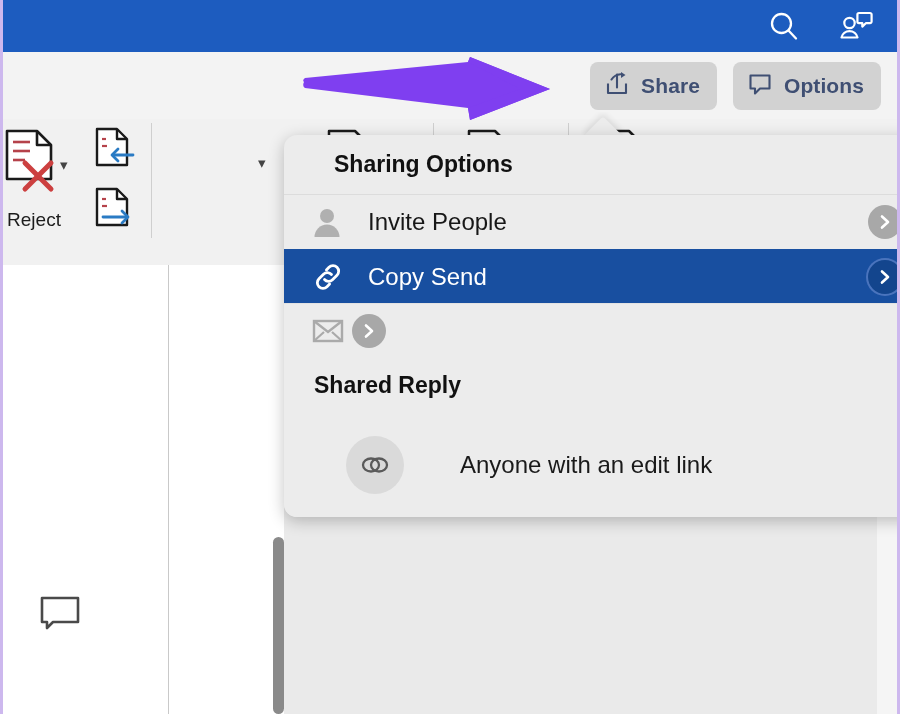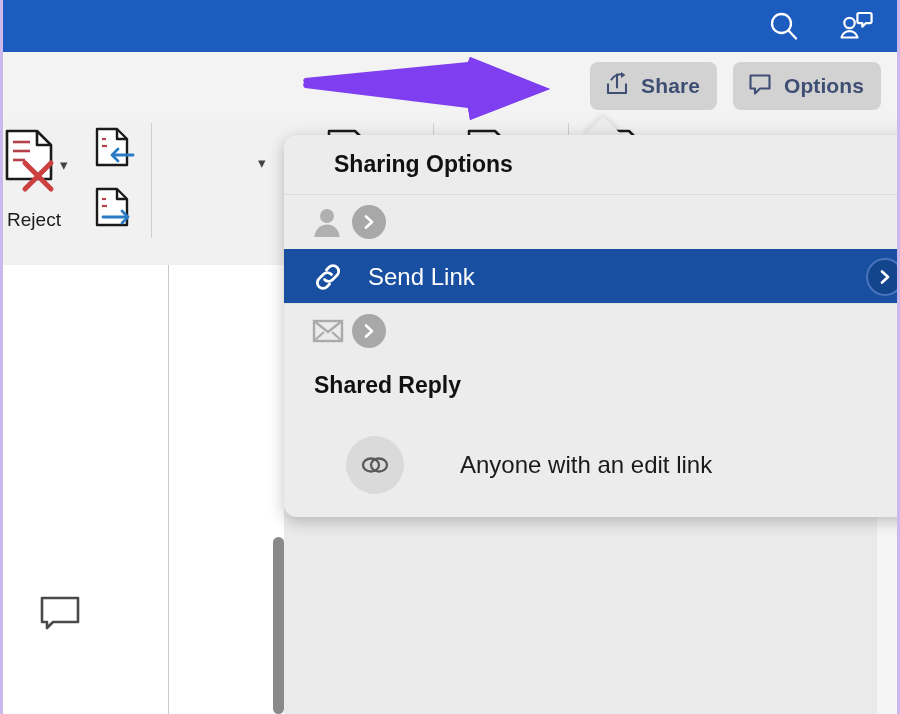--- a/index.html
+++ b/index.html
@@ -463,35 +463,36 @@
       <span class="t">Sharing Options</span>
     </div>
 
     <div class="pop-row">
       <span class="ricon">
         <svg width="30" height="32" viewBox="0 0 30 32">
           <circle cx="15" cy="10" r="7" fill="#b0b0b0"></circle>
           <path d="M2.5 31a12.5 12.5 0 0 1 25 0z" fill="#b0b0b0"></path>
         </svg>
       </span>
+      <span class="rlabel">Invite People</span>
       <span class="rchev">
         <svg width="18" height="18" viewBox="0 0 18 18">
           <path d="M6 3.5l6 5.5-6 5.5" fill="none" stroke="#ffffff" stroke-width="2.6" stroke-linecap="round" stroke-linejoin="round"></path>
         </svg>
       </span>
     </div>
 
     <div class="pop-row selected">
       <span class="ricon">
         <svg width="32" height="30" viewBox="0 0 32 30">
           <path d="M12.5 17.5a5.5 5.5 0 0 0 8 .3l4.5-4.5a5.6 5.6 0 0 0-8-8l-2.6 2.6" fill="none" stroke="#ffffff" stroke-width="2.8" stroke-linecap="round"></path>
           <path d="M19.5 12.5a5.5 5.5 0 0 0-8-.3L7 16.7a5.6 5.6 0 0 0 8 8l2.6-2.6" fill="none" stroke="#ffffff" stroke-width="2.8" stroke-linecap="round"></path>
         </svg>
       </span>
-      <span class="rlabel">Send Link</span>
+      <span class="rlabel">Copy Send</span>
       <span class="rchev">
         <svg width="18" height="18" viewBox="0 0 18 18">
           <path d="M6 3.5l6 5.5-6 5.5" fill="none" stroke="#ffffff" stroke-width="2.6" stroke-linecap="round" stroke-linejoin="round"></path>
         </svg>
       </span>
     </div>
 
     <div class="pop-row">
       <span class="ricon">
         <svg width="32" height="26" viewBox="0 0 32 26">

